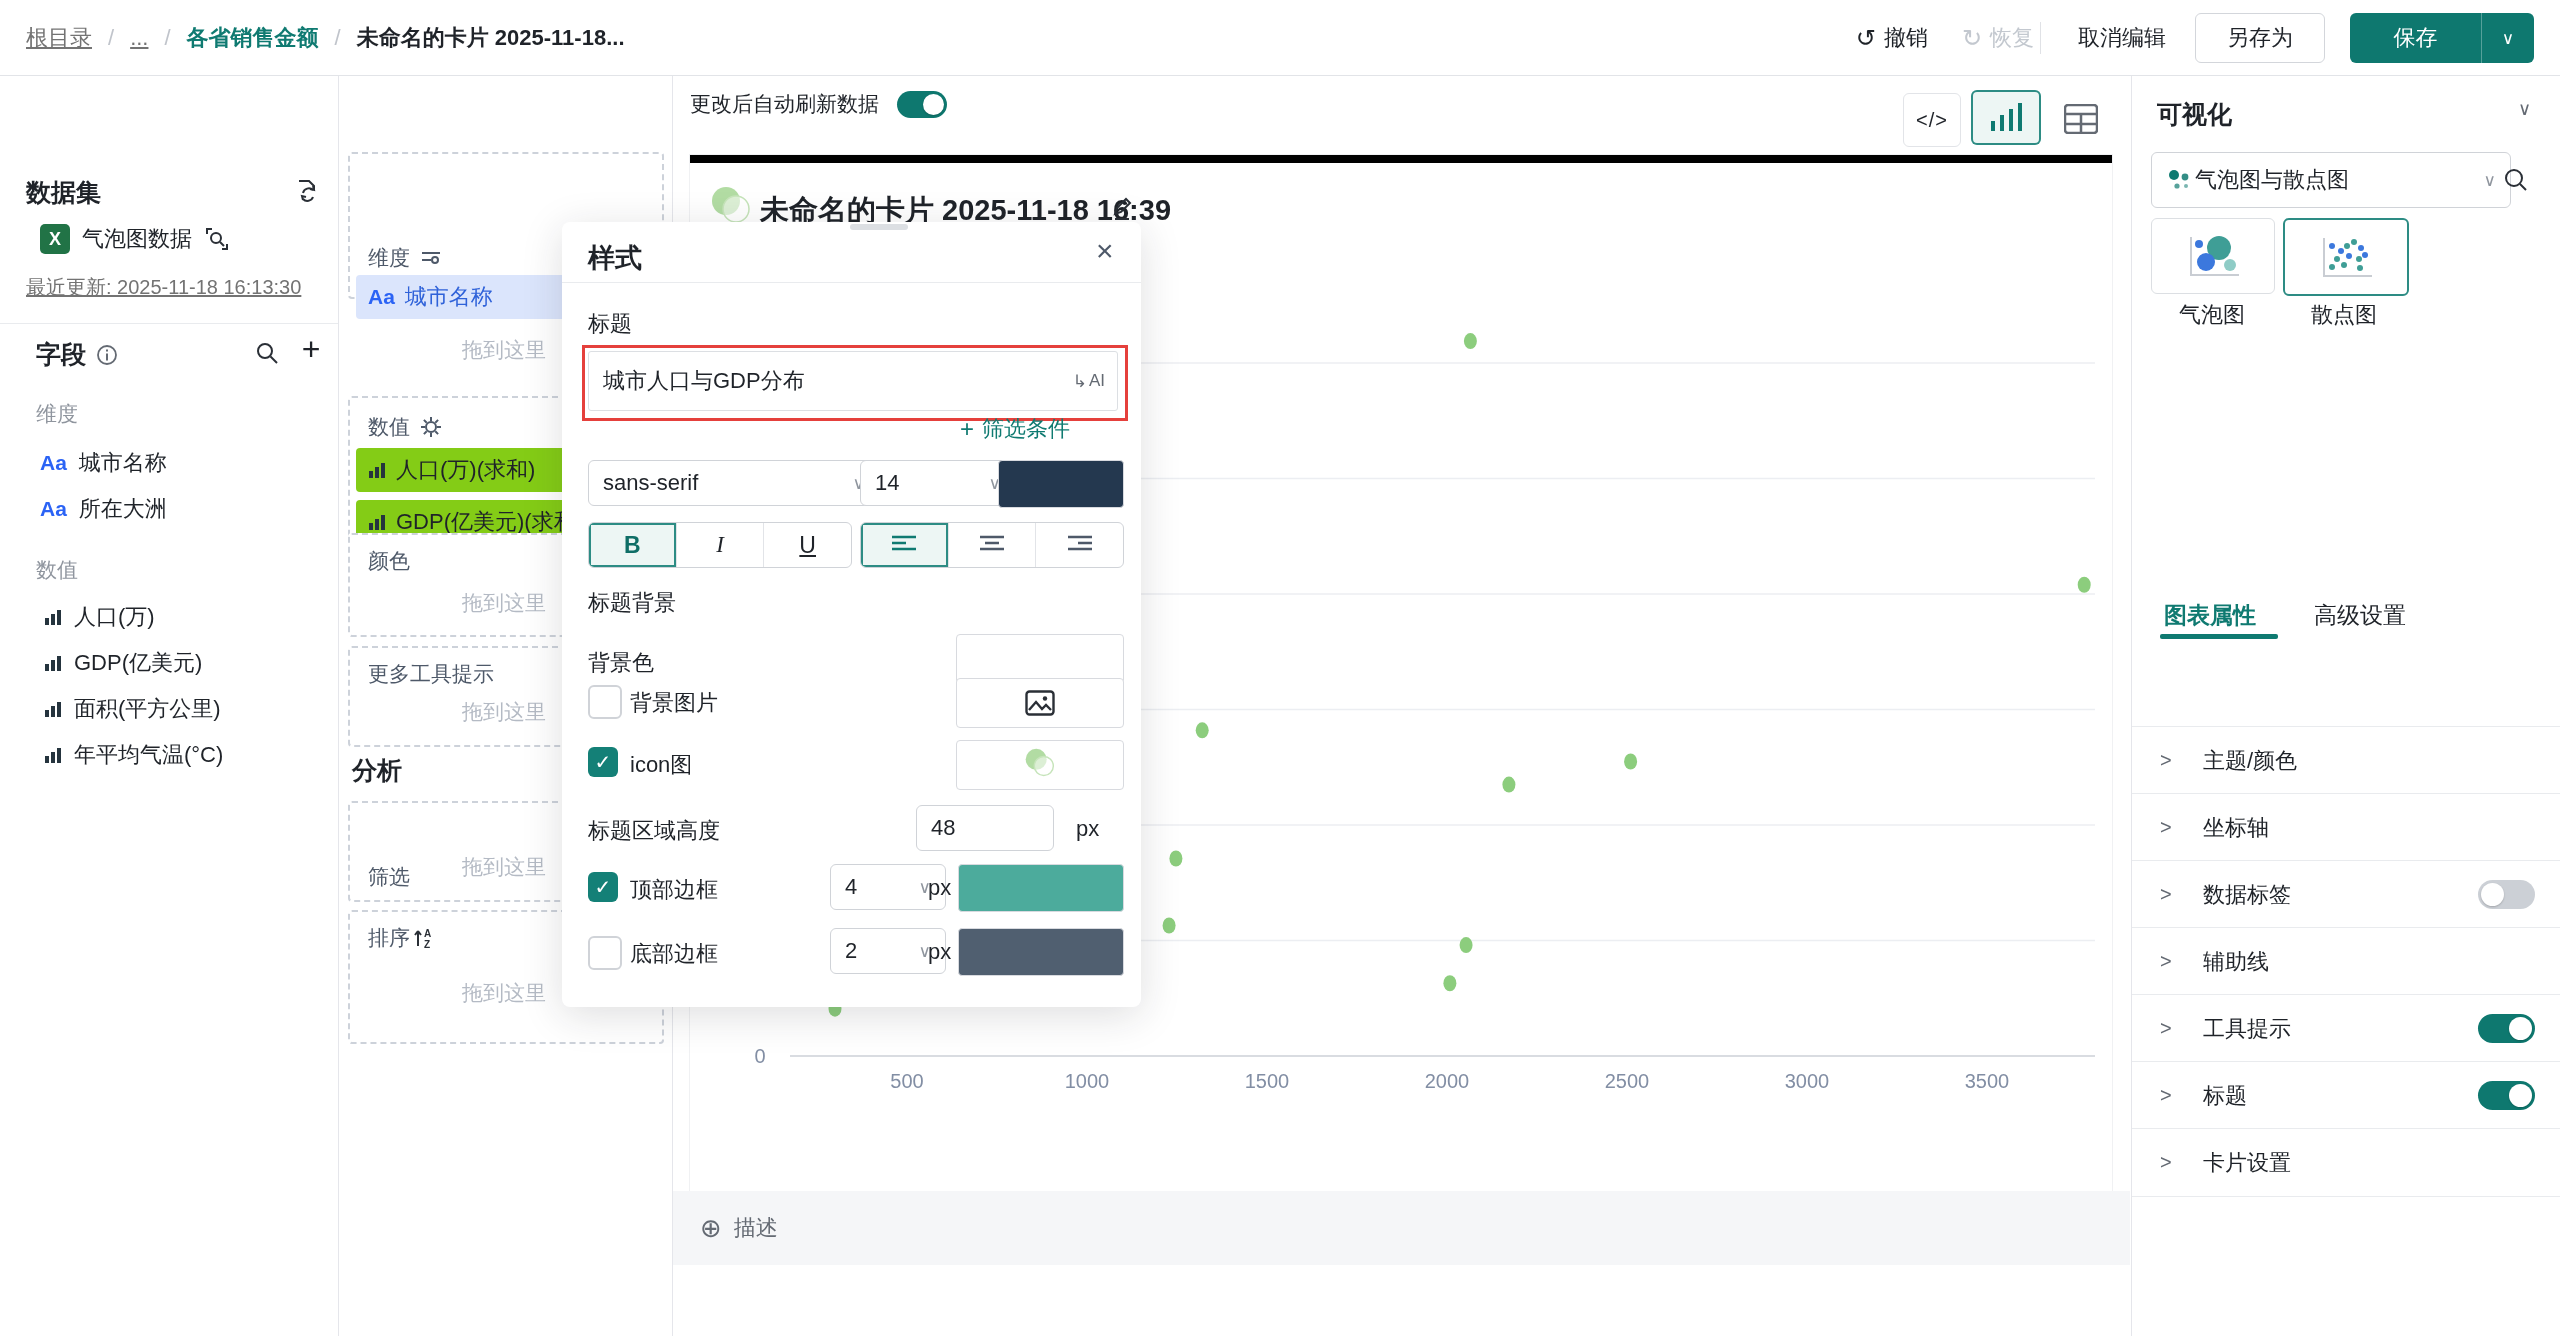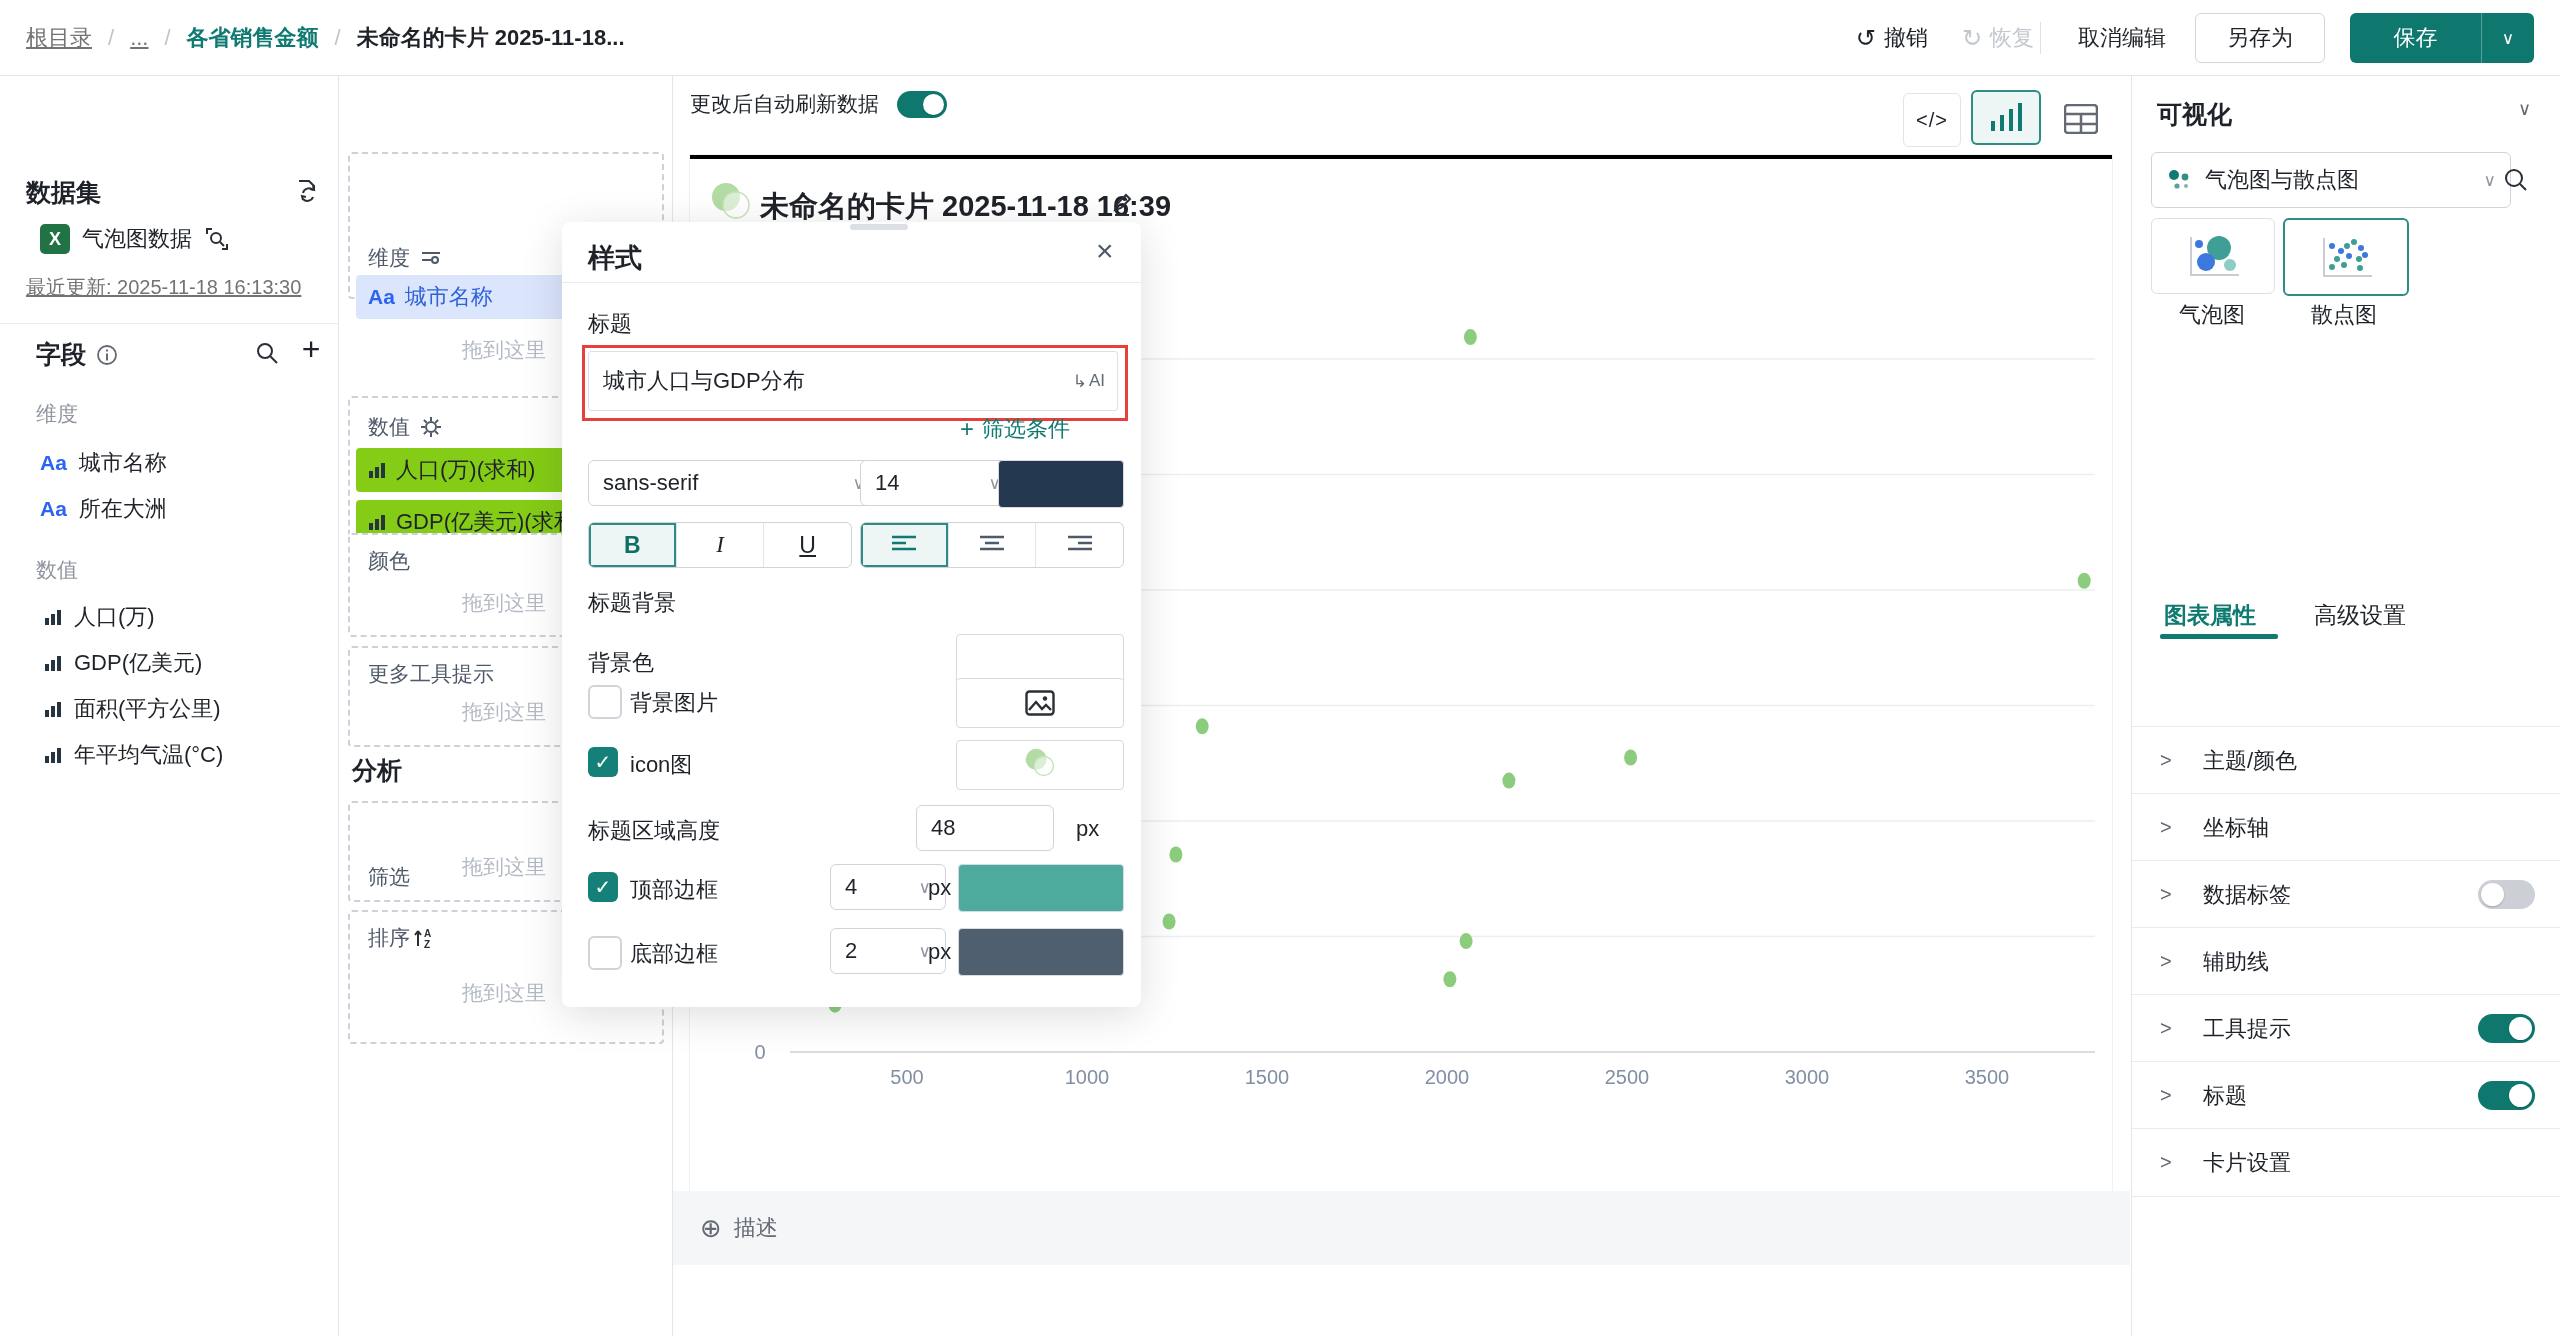--- a/index.html
+++ b/index.html
@@ -322,21 +322,21 @@
     </div>
     <div class="topbtn" style="left:1380px;top:17px;width:56px;height:52px;">
       <span>
           <svg width="34" height="30" viewBox="0 0 34 30">
             <rect x="1" y="1" width="32" height="28" rx="3" fill="none" stroke="#646a73" stroke-width="2.5"></rect>
             <path d="M1 10h32M17 10v19M1 20h32" stroke="#646a73" stroke-width="2.5"></path>
           </svg>
         </span>
     </div>
 
-    <div class="abs" style="left:17px;top:79px;width:1422px;height:1036px;background:#fff;border-top:4px solid #000000;box-shadow:0 0 0 1px #f0f1f3;">
+    <div class="abs" style="left:17px;top:79px;width:1422px;height:1036px;background:#fff;border-top:8px solid #000000;box-shadow:0 0 0 1px #f0f1f3;">
       <div class="abs" style="left:20px;top:22px;">
         <svg width="42" height="42" viewBox="0 0 42 42">
             <circle cx="16" cy="16" r="14" fill="#a4d693" opacity="0.85"></circle>
             <circle cx="26" cy="24" r="13" fill="rgba(255,255,255,0.55)" stroke="#c6e4ba" stroke-width="1.5"></circle>
           </svg>
       </div>
       <div class="abs bold" style="left:70px;top:28px;font-size:29px;">未命名的卡片 2025-11-18 16:39</div>
       <div class="abs icon-btn" style="left:418px;top:30px;width:32px;height:32px;">
         <svg width="28" height="28" viewBox="0 0 28 28">
             <path d="M5 19l2-6 9-9 4 4-9 9-6 2z" fill="none" stroke="#2a2f36" stroke-width="2"></path>
@@ -495,21 +495,21 @@
     </div>
     <div class="modal-label" style="left:366px;top:717px;">px</div>
     <div class="swatch" style="left:396px;top:706px;width:164px;height:46px;background:#505f70;"></div>
   </div>
 
   <div class="abs panel" style="left:2131px;top:76px;width:429px;height:1260px;border-left:1px solid #e5e6eb;">
     <div class="abs bold" style="left:25px;top:22px;font-size:25px;">可视化</div>
     <div class="abs" style="left:386px;top:22px;color:#646a73;font-size:18px;">∨</div>
 
     <div class="select" style="left:19px;top:76px;width:330px;height:54px;">
-      <span class="flex" style="gap:13px;">
+      <span class="flex" style="gap:3px;">
         <span>
             <svg width="26" height="26" viewBox="0 0 26 26">
               <circle cx="8" cy="8" r="5" fill="#0f7a71"></circle>
               <circle cx="19" cy="10" r="3.4" fill="#0f7a71" opacity="0.85"></circle>
               <circle cx="11" cy="19" r="2.6" fill="#0f7a71" opacity="0.7"></circle>
               <circle cx="20" cy="19" r="2" fill="#0f7a71" opacity="0.55"></circle>
             </svg>
           </span>
         <span>气泡图与散点图</span>
       </span>

